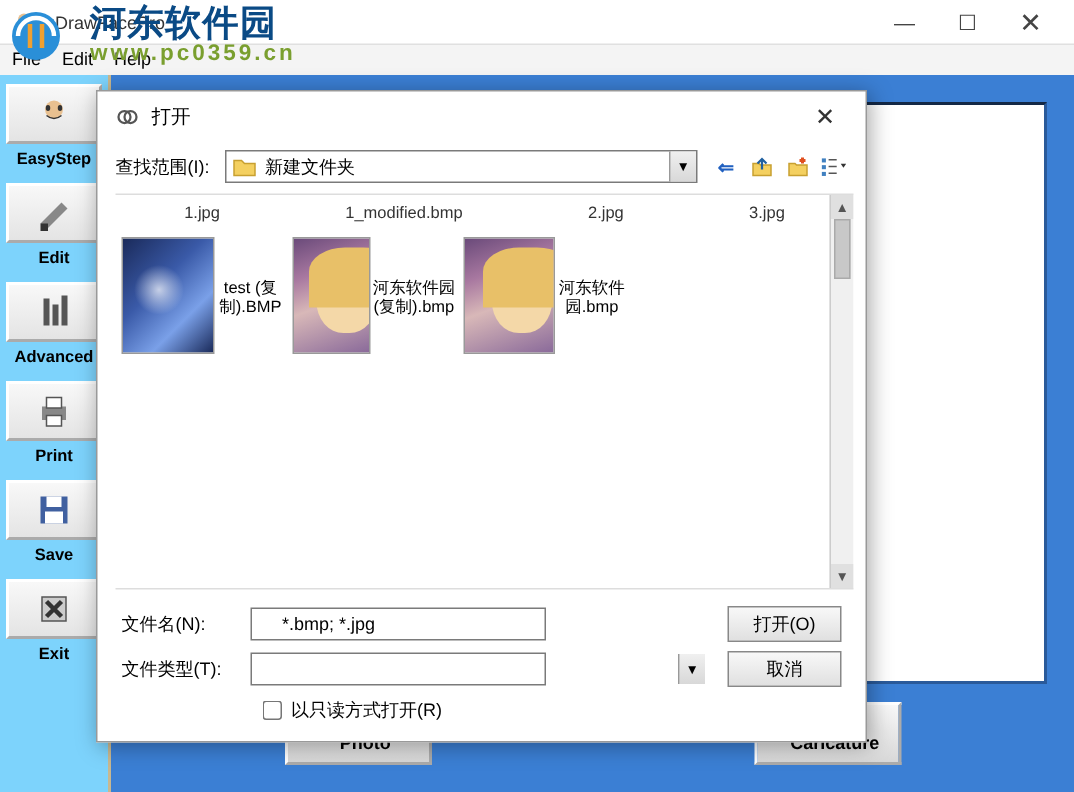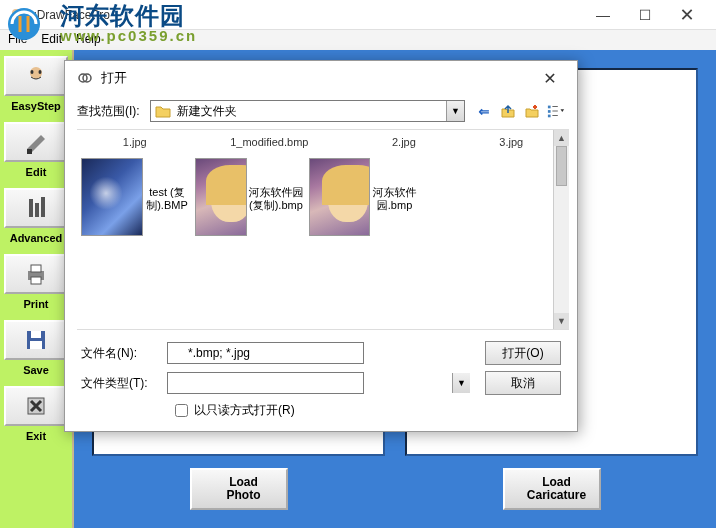--- a/index.html
+++ b/index.html
@@ -8,32 +8,32 @@
 .titlebar { height: 30px; background: #fff; display: flex; align-items: center; padding: 0 8px; border-bottom: 1px solid #e0e0e0; font-size: 12px; color: #333; }
 .titlebar .app-icon { width: 16px; height: 16px; margin-right: 6px; }
 .titlebar .spacer { flex: 1; }
 .titlebar .win-btn { width: 42px; height: 28px; display: flex; align-items: center; justify-content: center; font-size: 14px; color: #444; }
 .titlebar .win-btn.close { font-size: 18px; }
 
 .menubar { height: 20px; padding: 2px 8px; font-size: 12px; display: flex; gap: 14px; background: #f4f4f4; }
 
 .main-area { position: relative; height: 478px; display: flex; }
 
-.sidebar { width: 74px; background: #bef264; border-right: 2px solid #c8b890; padding: 6px 4px; display: flex; flex-direction: column; gap: 4px; }
+.sidebar { width: 74px; background: #7dd3fc; border-right: 2px solid #c8b890; padding: 6px 4px; display: flex; flex-direction: column; gap: 4px; }
 .sb-btn { height: 40px; background: linear-gradient(#f8f8f8,#e4e4e4); border: 2px outset #fff; display: flex; align-items: center; justify-content: center; }
 .sb-btn svg { width: 26px; height: 26px; }
 .sb-label { font-size: 11px; text-align: center; font-weight: bold; color: #000; margin-bottom: 6px; }
 
 .canvas-area { flex: 1; background: #3b7fd4; padding: 18px; display: flex; gap: 20px; position: relative; }
 .panel-col { flex: 1; display: flex; flex-direction: column; }
 .panel-frame { flex: 1; border: 2px inset #2a5a9a; background: #fff; margin-bottom: 12px; }
 .load-btn { align-self: center; width: 98px; height: 42px; background: linear-gradient(#f8f8f8,#d8d8d8); border: 2px outset #fff; font-size: 12px; font-weight: bold; display: flex; align-items: center; justify-content: center; text-align: center; line-height: 1.1; padding-left: 10px; }
 
 
-.open-dialog { position: absolute; left: 64px; top: 60px; width: 514px; height: 372px; background: #fff; border: 1px solid #999; box-shadow: 2px 2px 14px rgba(0,0,0,0.35); display: flex; flex-direction: column; }
+.open-dialog { position: absolute; left: 64px; top: 60px; width: 514px; height: 435px; background: #fff; border: 1px solid #999; box-shadow: 2px 2px 14px rgba(0,0,0,0.35); display: flex; flex-direction: column; }
 .dlg-title { height: 34px; display: flex; align-items: center; padding: 0 12px; font-size: 13px; }
 .dlg-title .dlg-icon { width: 16px; height: 16px; margin-right: 8px; }
 .dlg-title .spacer { flex: 1; }
 .dlg-title .dlg-close { width: 30px; height: 26px; display: flex; align-items: center; justify-content: center; font-size: 16px; color: #333; }
 
 .dlg-pathrow { height: 32px; display: flex; align-items: center; padding: 0 12px; font-size: 12px; gap: 10px; }
 .path-dd { flex: 1; display: flex; align-items: center; border: 1px solid #7a7a7a; height: 22px; background: #fff; padding: 0 4px; position: relative; }
 .path-dd .folder-ico { width: 16px; height: 14px; margin-right: 6px; }
 .path-dd .dd-arrow { position: absolute; right: 0; top: 0; width: 18px; height: 20px; background: linear-gradient(#f0f0f0,#d8d8d8); border-left: 1px solid #999; display: flex; align-items: center; justify-content: center; font-size: 9px; }
 .nav-icons { display: flex; gap: 6px; }

